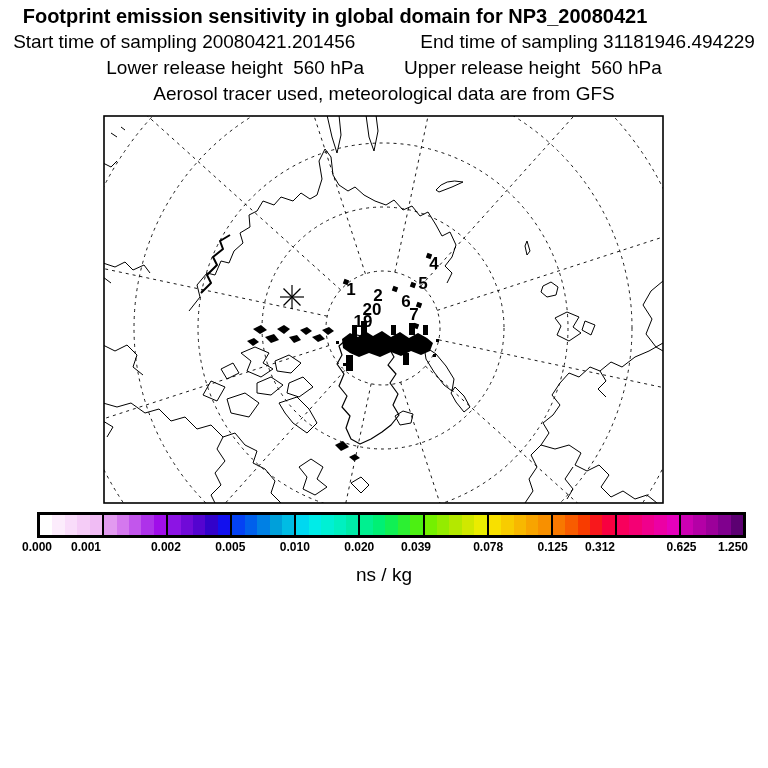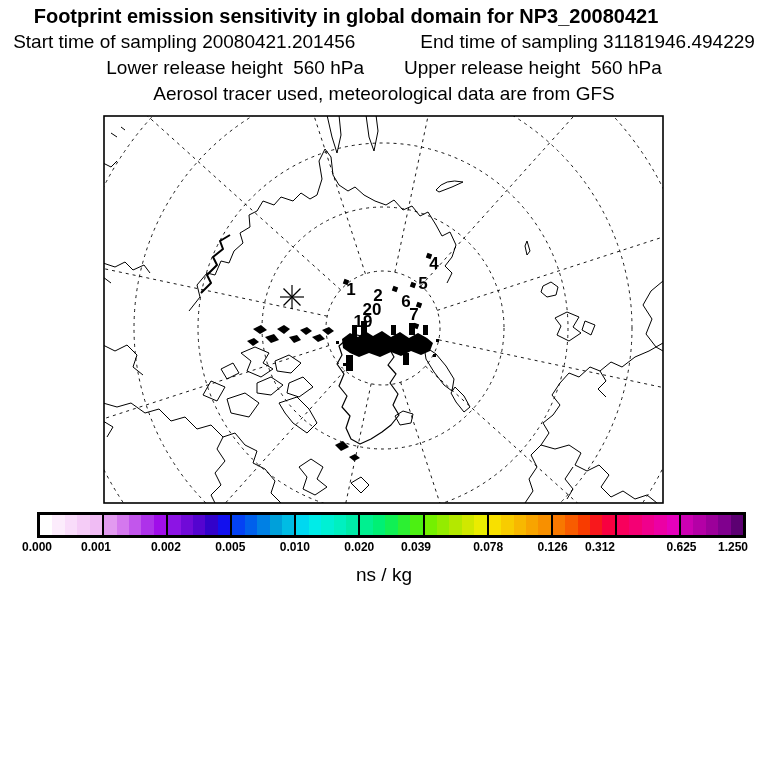--- a/index.html
+++ b/index.html
@@ -1,18 +1,18 @@
 <!DOCTYPE html>
 <html><head>
 <meta charset="utf-8">
 <style>
   html,body{margin:0;padding:0;background:#fff;}
   .page{position:relative;width:768px;height:768px;background:#ffffff;
         font-family:"Liberation Sans",sans-serif;color:#000;overflow:hidden;}
-  .hdr-title{position:absolute;top:5px;left:346px;transform:translateX(-50%);
+  .hdr-title{position:absolute;top:5px;left:335px;transform:translateX(-50%);
         font-size:20px;font-weight:bold;white-space:pre;}
   .hdr-row{position:absolute;left:0;width:768px;display:flex;justify-content:center;
         font-size:19px;}
   .hdr-row span{white-space:pre;}
   .row2{top:31px;gap:65px;}
   .row3{top:57px;gap:40px;}
   .row4{top:83px;}
   #map{position:absolute;left:103px;top:115px;}
   .mlabel{font-family:"Liberation Sans",sans-serif;font-size:17px;font-weight:bold;
         text-anchor:middle;}
@@ -258,28 +258,28 @@
         <div class="cb-cell" style="background: rgb(204, 0, 178);"></div>
         <div class="cb-cell" style="background: rgb(180, 0, 166);"></div>
         <div class="cb-cell" style="background: rgb(156, 0, 154);"></div>
         <div class="cb-cell" style="background: rgb(128, 0, 142);"></div>
         <div class="cb-cell" style="background: rgb(92, 0, 114);"></div>
       </div>
     </div>
 
   <div id="ticks">
       <span class="tick" style="left: 37px;">0.000</span>
-      <span class="tick" style="left: 96px;">0.001</span>
+      <span class="tick" style="left: 86px;">0.001</span>
       <span class="tick" style="left: 165.909px;">0.002</span>
       <span class="tick" style="left: 230.364px;">0.005</span>
       <span class="tick" style="left: 294.818px;">0.010</span>
       <span class="tick" style="left: 359.273px;">0.020</span>
       <span class="tick" style="left: 416px;">0.039</span>
       <span class="tick" style="left: 488.182px;">0.078</span>
-      <span class="tick" style="left: 552.636px;">0.126</span>
+      <span class="tick" style="left: 552.636px;">0.125</span>
       <span class="tick" style="left: 600px;">0.312</span>
       <span class="tick" style="left: 681.545px;">0.625</span>
       <span class="tick" style="left: 733px;">1.250</span>
     </div>
 
   <div class="unit-label">ns / kg</div>
 
 
 </div>
 

